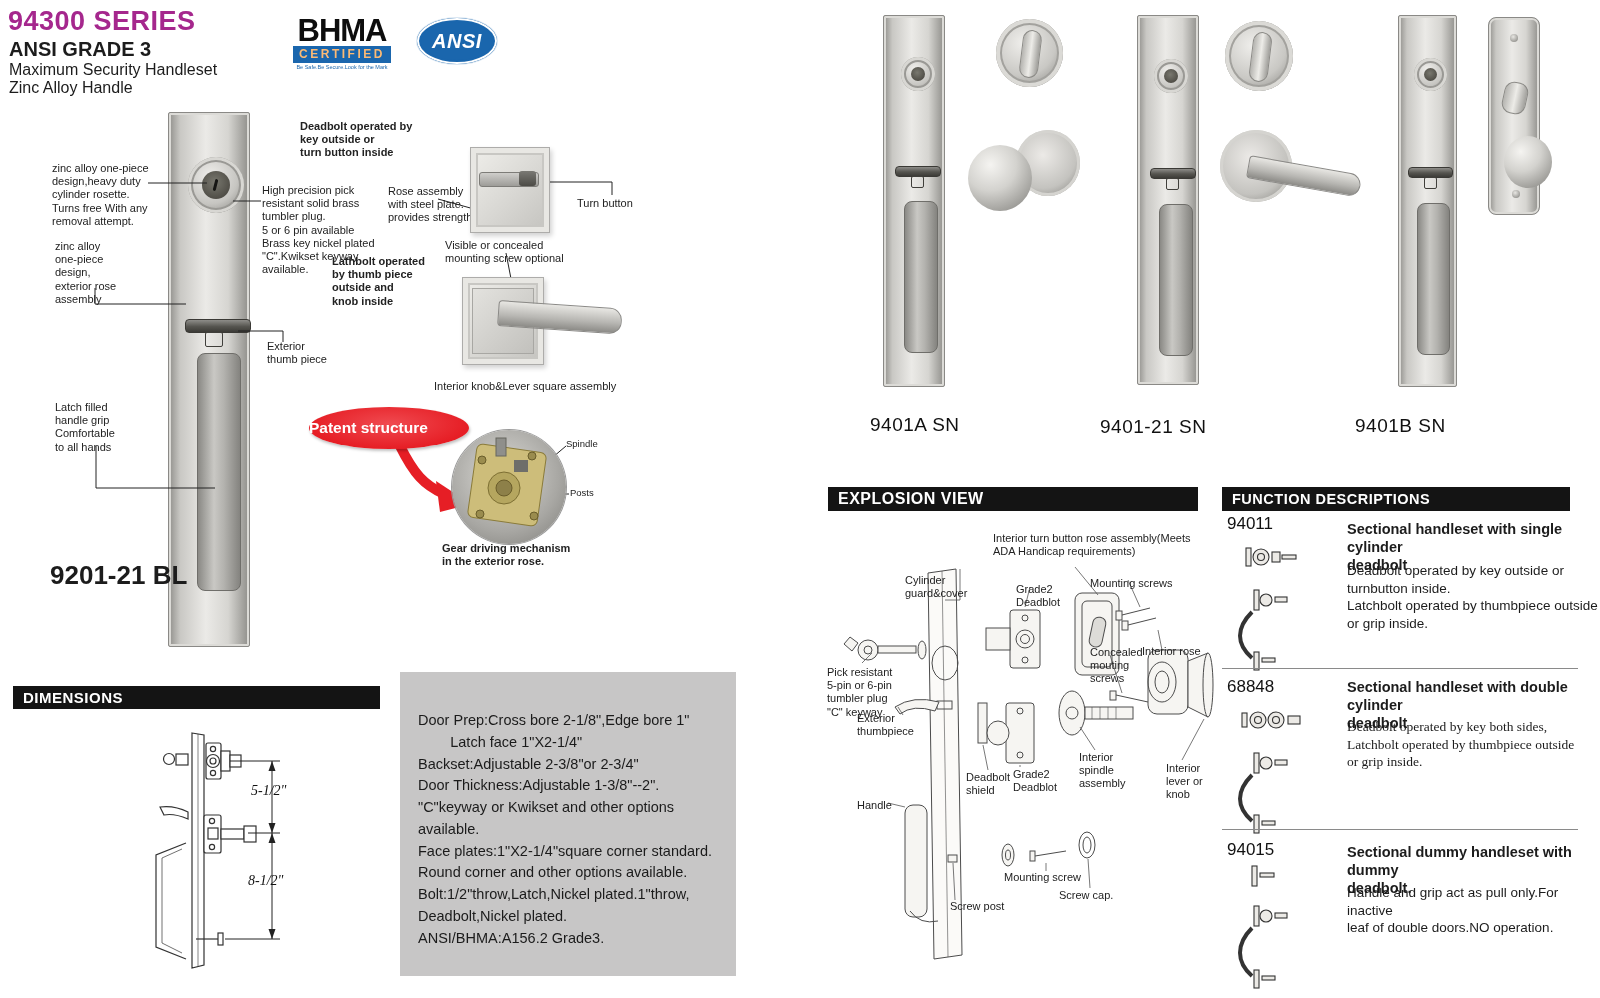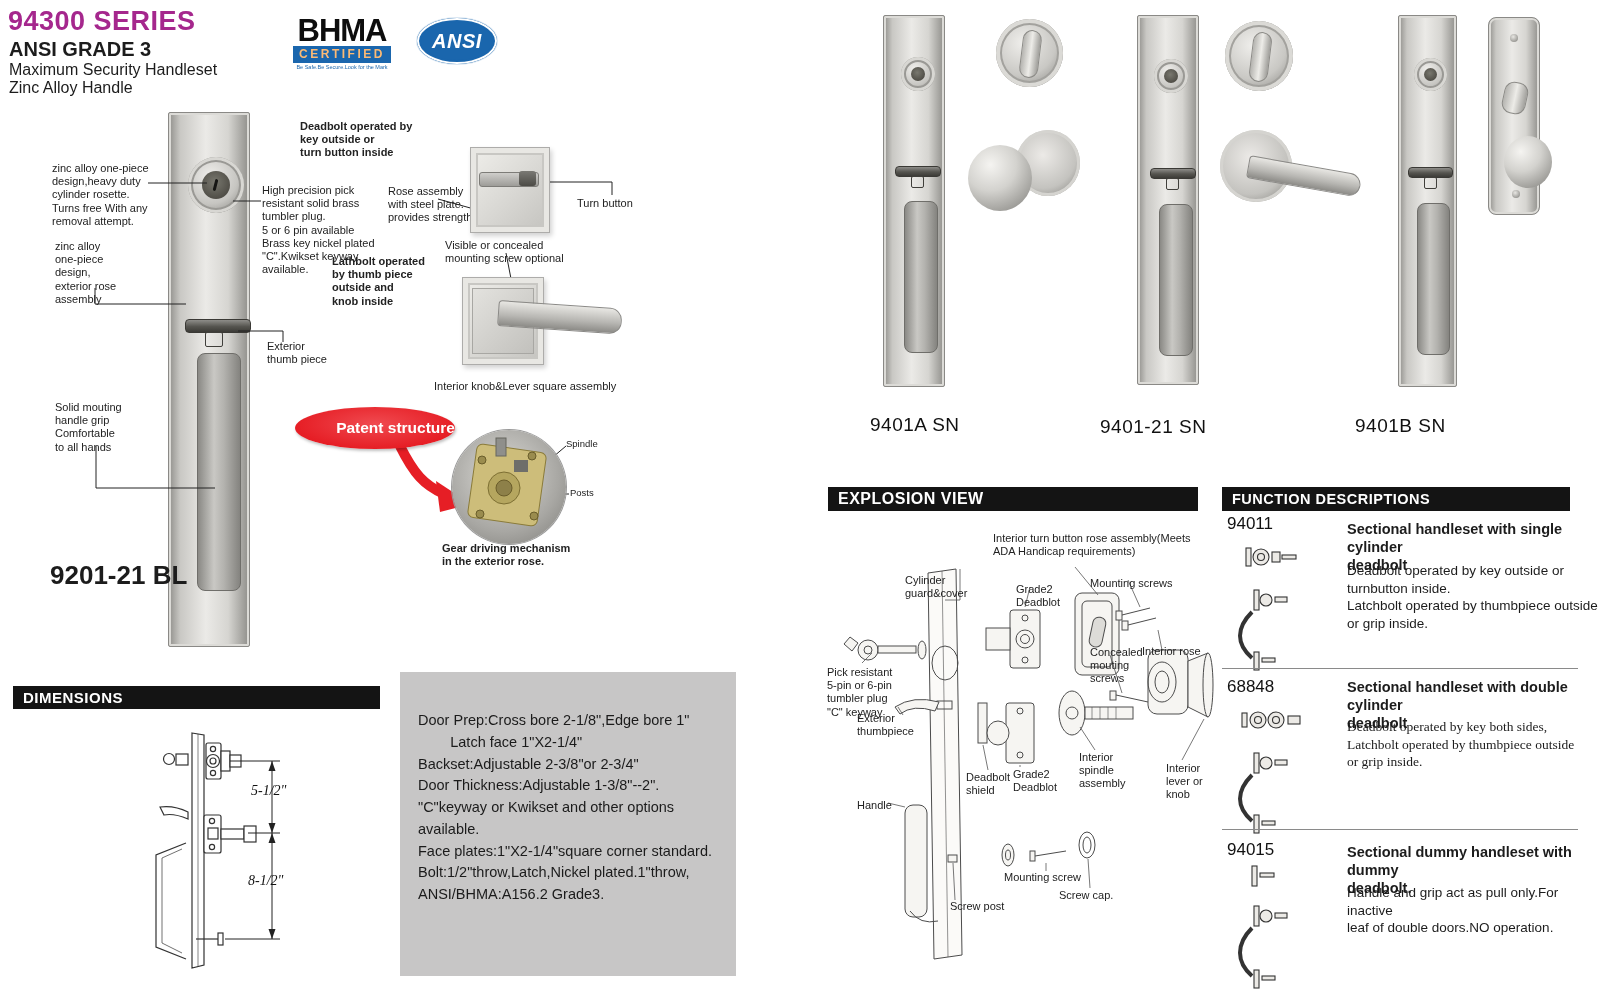--- a/index.html
+++ b/index.html
@@ -105,21 +105,21 @@
   <div class="callout" style="left:52px;top:162px;">zinc alloy one-piece
 design,heavy duty
 cylinder rosette.
 Turns free With any
 removal attempt.</div>
   <div class="callout" style="left:55px;top:240px;">zinc alloy
 one-piece
 design,
 exterior rose
 assembly</div>
-  <div class="callout" style="left:55px;top:401px;">Solid mouting
+  <div class="callout" style="left:55px;top:401px;">Latch filled
 handle grip
 Comfortable
 to all hands</div>
   <div class="callout bold" style="left:300px;top:120px;">Deadbolt operated by
 key outside or
 turn button inside</div>
   <div class="callout" style="left:262px;top:184px;">High precision pick
 resistant solid brass
 tumbler plug.
 5 or 6 pin available
@@ -144,22 +144,22 @@
   <div class="sqphoto" style="left:470px;top:147px;width:78px;height:84px;">
     <div class="abs" style="left:8px;top:24px;width:58px;height:13px;border-radius:3px;background:linear-gradient(180deg,#cfcecb,#9d9c98);border:1px solid #7d7c78;"></div>
     <div class="abs" style="left:48px;top:23px;width:17px;height:15px;border-radius:3px;background:linear-gradient(180deg,#7a7974,#4c4b46);"></div>
   </div>
 
   <div class="sqphoto" style="left:462px;top:277px;width:80px;height:86px;">
     <div class="abs" style="left:9px;top:10px;width:60px;height:64px;background:linear-gradient(135deg,#e3e2de,#c2c1bd);border:1px solid #a8a7a3;"></div>
   </div>
   <div class="leverbar" style="left:498px;top:300px;width:122px;height:24px;transform:rotate(4deg);"></div>
 
-  <div class="abs" style="left:295px;top:407px;width:160px;height:42px;border-radius:50%;background:radial-gradient(ellipse at 50% 40%,#f04a50,#e61e25 70%);
-              display:flex;align-items:center;justify-content:flex-end;box-shadow:1px 2px 3px rgba(0,0,0,.25);">
+  <div class="abs" style="left:309px;top:407px;width:160px;height:42px;border-radius:50%;background:radial-gradient(ellipse at 50% 40%,#f04a50,#e61e25 70%);
+              display:flex;align-items:center;justify-content:flex-start;box-shadow:1px 2px 3px rgba(0,0,0,.25);">
     <span style="color:#fff;font-weight:bold;font-size:15.5px;">Patent structure</span>
   </div>
   <div class="abs" style="left:452px;top:430px;width:114px;height:114px;border-radius:50%;
               background:radial-gradient(circle at 45% 40%,#dcdbd7,#a8a7a3 60%,#7c7b77);overflow:hidden;box-shadow:0 0 0 1px #999;">
     <svg width="114" height="114" style="left:0;top:0;">
       <rect x="20" y="18" width="70" height="74" rx="6" transform="rotate(8 55 55)" fill="#cdbd7a" stroke="#8a7b3a"></rect>
       <circle cx="52" cy="58" r="16" fill="#b5a65f" stroke="#7d6f33"></circle>
       <circle cx="52" cy="58" r="8" fill="#8d8049" stroke="#6a5d2b"></circle>
       <rect x="62" y="30" width="14" height="12" fill="#6e6e6a"></rect>
       <circle cx="30" cy="30" r="4" fill="#9a8c4e" stroke="#6a5d2b"></circle>
@@ -226,21 +226,23 @@
   <div class="dim" style="left:251px;top:783px;">5-1/2"</div>
   <div class="dim" style="left:248px;top:873px;">8-1/2"</div>
 
   <div class="abs" style="left:400px;top:672px;width:336px;height:304px;background:#c7c6c6;padding:38px 0 0 18px;box-sizing:border-box;">
     <div class="spec-line">Door Prep:Cross bore 2-1/8",Edge bore 1"</div>
     <div class="spec-line">        Latch face 1"X2-1/4"</div>
     <div class="spec-line">Backset:Adjustable 2-3/8"or 2-3/4"</div>
     <div class="spec-line">Door Thickness:Adjustable 1-3/8"--2".</div>
     <div class="spec-line">"C"keyway or Kwikset and other options available.</div>
     <div class="spec-line">Face plates:1"X2-1/4"square corner standard.</div>
+    <div class="spec-line">Round corner and other options available.</div>
     <div class="spec-line">Bolt:1/2"throw,Latch,Nickel plated.1"throw,</div>
+    <div class="spec-line">Deadbolt,Nickel plated.</div>
     <div class="spec-line">ANSI/BHMA:A156.2 Grade3.</div>
   </div>
 
   <div class="plate" style="left:883px;top:15px;width:60px;height:370px;">
     <div class="cyl" style="left:17px;top:41px;width:34px;height:34px;">
       <div class="cylcore" style="left:10px;top:10px;width:14px;height:14px;"></div>
     </div>
     <div class="thumbbar" style="left:11px;top:150px;width:44px;height:9px;"></div>
     <div class="thumbpost" style="left:27px;top:160px;width:11px;height:10px;"></div>
     <div class="gripbar" style="left:20px;top:185px;width:32px;height:150px;"></div>

